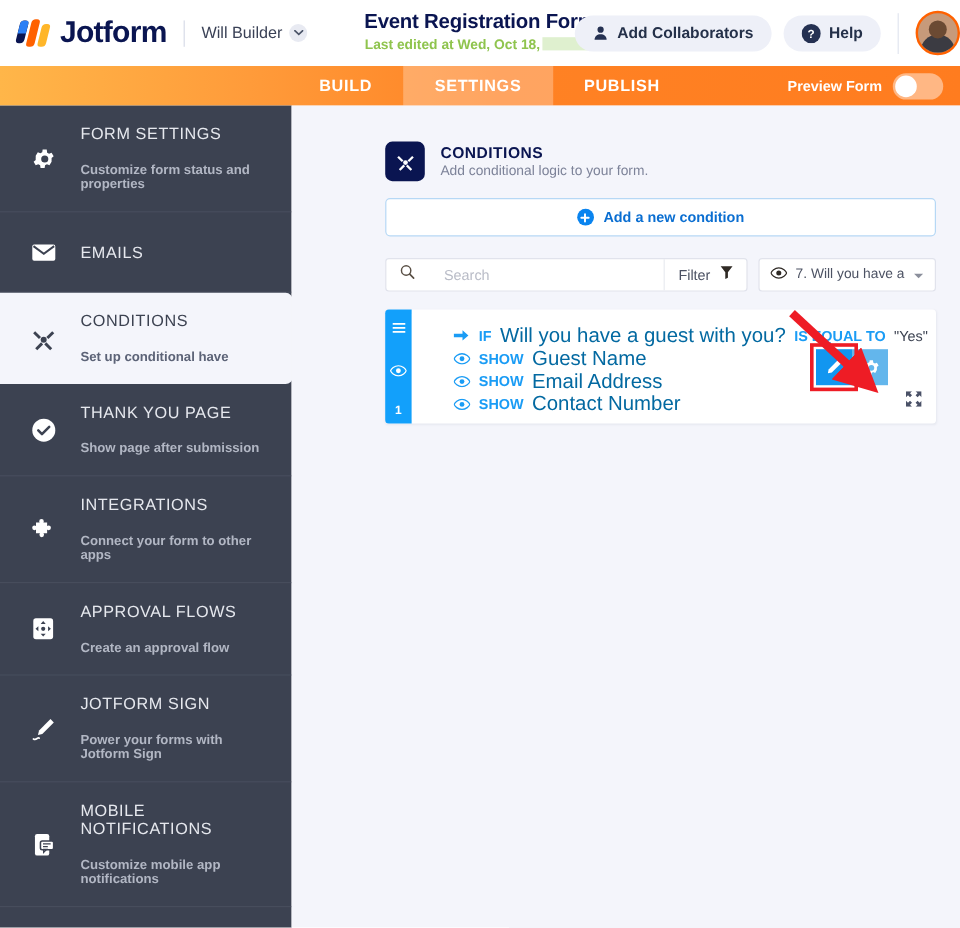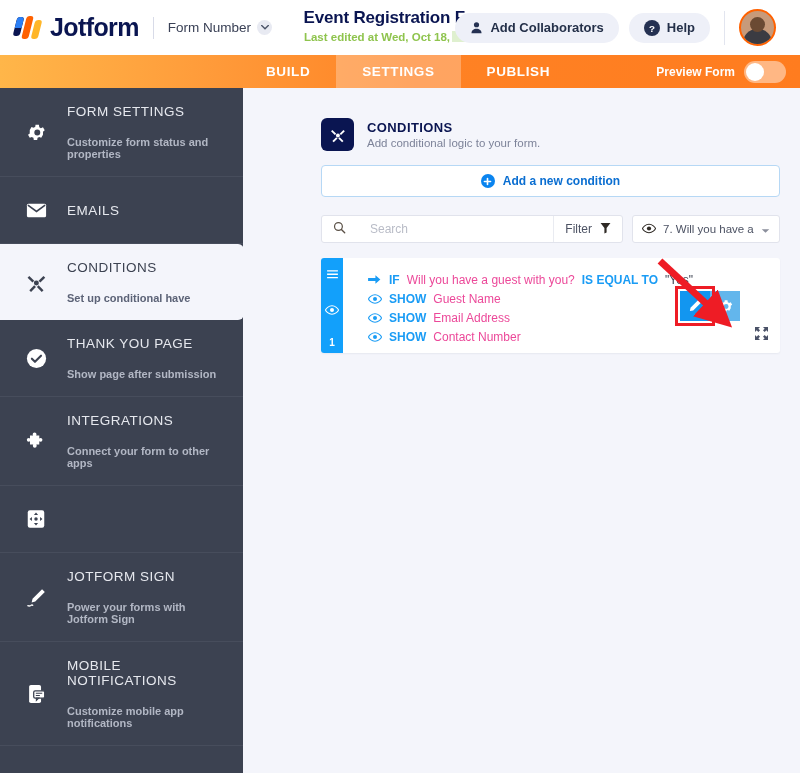--- a/index.html
+++ b/index.html
@@ -54,21 +54,21 @@
   .last-edited {
     font-size: 11.5px; color: #8fc44e; font-weight: bold; margin-top: 3px;
   }
   .redact {
     display: inline-block; width: 44px; height: 11px;
     background: #dff0cf; vertical-align: -1px; margin-left: 2px;
   }
 
   .top-right {
     position: absolute; right: 0; top: 0; height: 55px;
-    display: flex; align-items: center; gap: 10px; padding-right: 24px;
+    display: flex; align-items: center; gap: 10px; padding-right: 0;
   }
   .pill {
     display: flex; align-items: center; gap: 7px;
     background: #eef0f8; border-radius: 16px;
     height: 30px; padding: 0 15px;
     font-size: 13px; font-weight: bold; color: #243049;
     cursor: pointer; border: none;
   }
   .pill .ic { display: flex; }
   .sep-tall { width: 1px; height: 34px; background: #e2e5ef; margin: 0 4px; }
@@ -202,28 +202,28 @@
     margin-top: 15px; width: 100%; height: 95px; background: #ffffff;
     border-radius: 3px; display: flex; position: relative;
     box-shadow: 0 1px 2px rgba(20,30,60,0.06);
   }
   .cond-strip {
     width: 22px; background: #12a0fb; border-radius: 3px 0 0 3px;
     display: flex; flex-direction: column; align-items: center;
     justify-content: space-between; padding: 7px 0 5px;
   }
   .cond-strip .num { font-size: 10px; color: #ffffff; font-weight: bold; }
-  .cond-body { flex: 1; padding: 12px 0 0 25px; }
+  .cond-body { flex: 1; padding: 12px 0 0 35px; }
   .cond-line {
     display: flex; align-items: center; gap: 7px; height: 19px;
   }
   .cond-line .lic { width: 14px; display: flex; align-items: center; }
   .kw { font-size: 12px; font-weight: bold; color: #1a9cf5; }
   .kw-op { font-size: 12px; font-weight: bold; color: #1a9cf5; }
-  .val { font-size: 12px; color: #ec4899; }
+  .val { font-size: 17px; color: #0369a1; }
   .val-q { font-size: 12px; color: #3c4251; }
 
   .cond-actions {
     position: absolute; right: 40px; top: 33px; display: flex;
   }
   .act-edit {
     width: 30px; height: 30px; background: #1296f0;
     display: flex; align-items: center; justify-content: center; cursor: pointer;
   }
   .act-gear {
@@ -252,21 +252,21 @@
       <span class="logo-mark">
         <i class="lm1"></i>
           <i class="lm2"></i>
           <i class="lm3"></i>
           <i class="lm4"></i>
       </span>
       <span class="logo-text">Jotform</span>
     </div>
     <span class="divider-v"></span>
     <div class="form-builder-sel">
-      <span>Form Number</span>
+      <span>Will Builder</span>
       <span class="chev-circle">
         <svg width="8" height="5" viewBox="0 0 8 5">
             <path d="M0.7 0.6 L4 3.7 L7.3 0.6" stroke="#4b5468" stroke-width="1.4" fill="none" stroke-linecap="round"></path>
           </svg>
       </span>
     </div>
 
     <div class="title-block">
       <div class="form-title">Event Registration Form</div>
       <div class="last-edited">
@@ -387,20 +387,24 @@
             <rect x="3" y="2.5" width="18" height="19" rx="2.4" fill="#ffffff"></rect>
             <g fill="#3c4251">
               <path d="M12 5l2.3 2.6H9.7z"></path>
               <path d="M12 19l-2.3-2.6h4.6z"></path>
               <path d="M5 12l2.6-2.3v4.6z"></path>
               <path d="M19 12l-2.6 2.3V9.7z"></path>
               <circle cx="12" cy="12" r="1.9"></circle>
             </g>
           </svg>
       </span>
+      <div>
+        <div class="side-title">APPROVAL FLOWS</div>
+        <div class="side-sub">Create an approval flow</div>
+      </div>
     </div>
 
     <div class="side-item">
       <span class="sic">
         <svg width="23" height="23" viewBox="0 0 24 24" fill="#ffffff">
             <path d="M17.8 3.4l2.9 2.9-10 10-3.8 1 1-3.9z"></path>
             <path d="M3 20.6c1.2.7 2.3.3 3.1-.3.6-.5 1.2-1 1.9-.3" stroke="#ffffff" stroke-width="1.5" fill="none" stroke-linecap="round"></path>
           </svg>
       </span>
       <div>

